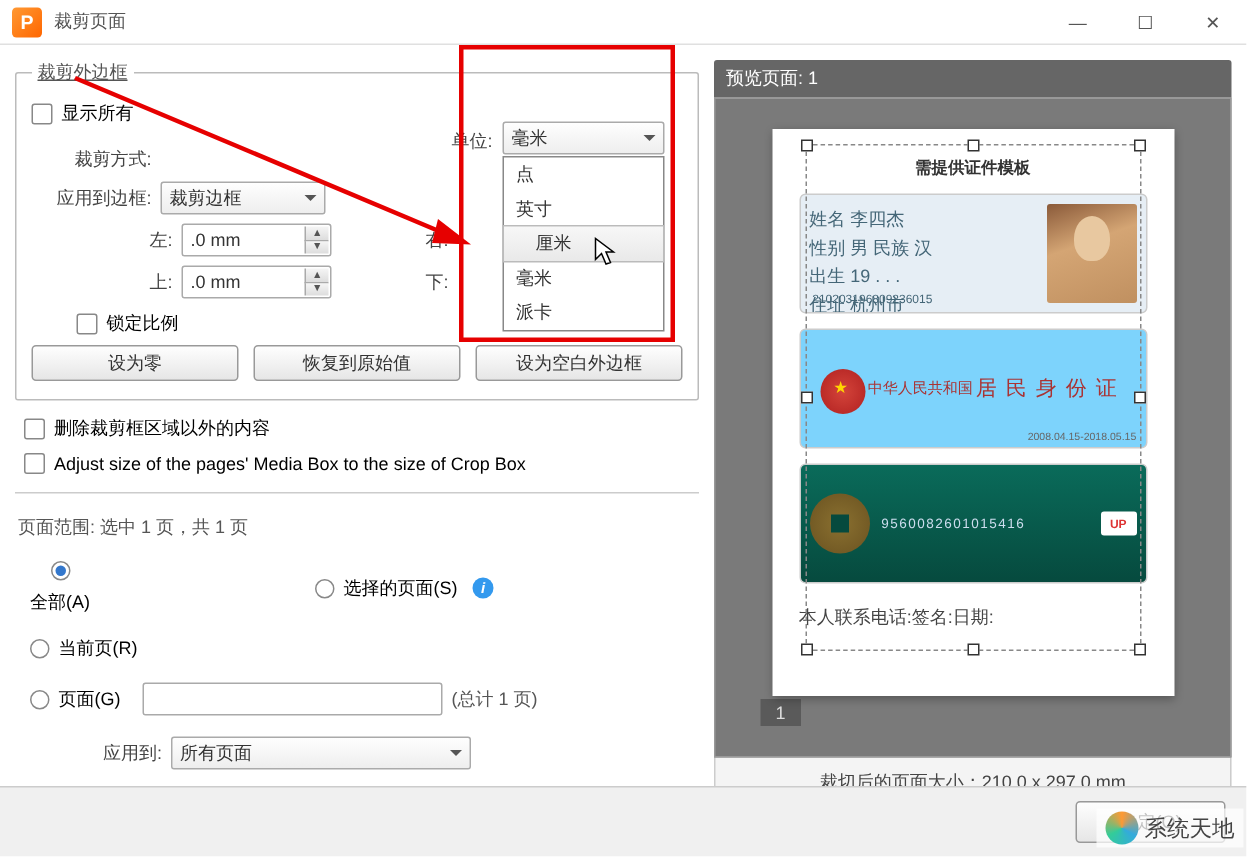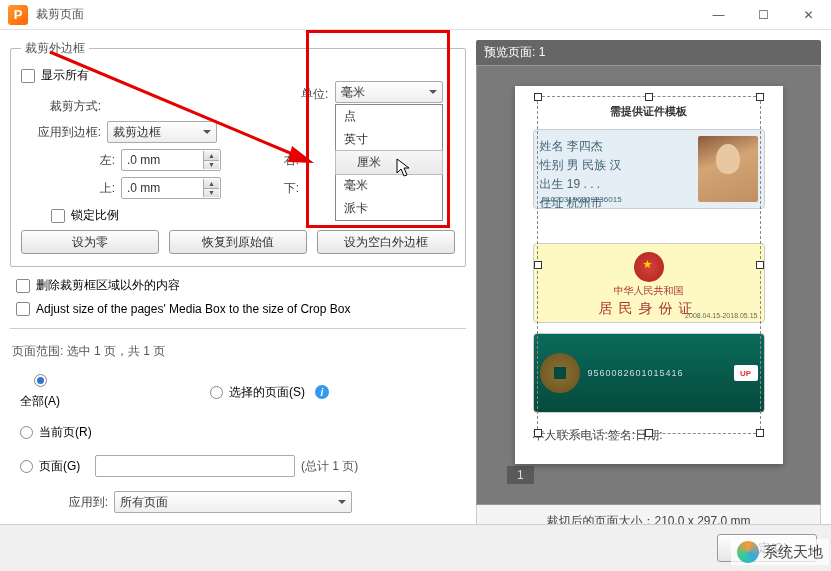--- a/index.html
+++ b/index.html
@@ -7,21 +7,21 @@
 .titlebar { height: 30px; display: flex; align-items: center; border-bottom: 1px solid #e0e0e0; }
 .titlebar .app-icon { width: 20px; height: 20px; background: linear-gradient(135deg,#ff9933,#ff6600); border-radius: 3px; margin: 0 8px; display: flex; align-items: center; justify-content: center; color: #fff; font-weight: bold; font-size: 13px; }
 .titlebar .title { flex: 1; color: #555; }
 .titlebar .win-btn { width: 45px; height: 30px; display: flex; align-items: center; justify-content: center; color: #555; }
 
 .content { display: flex; padding: 10px; height: 494px; gap: 10px; }
 .left-col { flex: 1; display: flex; flex-direction: column; gap: 8px; min-width: 0; position: relative; }
 .right-col { width: 345px; display: flex; flex-direction: column; }
 
 fieldset { border: 1px solid #bbb; border-radius: 2px; padding: 10px 10px 10px 10px; position: relative; }
-fieldset > legend { color: #555; padding: 0 4px; }
+fieldset > legend { color: #555; padding: 0 4px; text-decoration: underline; }
 
 .row { display: flex; align-items: center; gap: 6px; margin-bottom: 6px; }
 .row .lbl { text-align: right; min-width: 80px; color: #444; }
 .row .lbl.short { min-width: 28px; }
 .chk { width: 14px; height: 14px; border: 1px solid #888; border-radius: 2px; background: #fff; position: relative; display: inline-block; }
 .radio { width: 13px; height: 13px; border: 1px solid #888; border-radius: 50%; background: #fff; display: inline-block; position: relative; }
 .radio.checked::after { content: ""; position: absolute; left: 2px; top: 2px; width: 7px; height: 7px; border-radius: 50%; background: #3377cc; }
 
 .input, .select { height: 22px; border: 1px solid #aaa; border-radius: 2px; padding: 0 5px; background: #fff; color: #333; display: flex; align-items: center; }
 .select { position: relative; padding-right: 18px; background: linear-gradient(#fefefe,#eee); }
@@ -61,21 +61,21 @@
 .page-tab { align-self: flex-start; background: #5a5a5a; color: #ddd; padding: 2px 10px; margin-top: 2px; }
 .preview-foot { text-align: center; padding: 8px; color: #444; background: #f4f4f4; border: 1px solid #ccc; border-top: none; }
 
 .id-card { border: 1px solid #ccc; border-radius: 4px; height: 80px; position: relative; overflow: hidden; font-size: 9px; }
 .id1 { background: #e6eef5; display: flex; }
 .id1 .txt { flex: 1; padding: 6px; color: #467; }
 .id1 .txt div { margin: 2px 0; }
 .id1 .photo { width: 60px; background: linear-gradient(160deg,#8a5a3a 0%,#d4a574 40%,#c09060 100%); margin: 6px; border-radius: 2px; position:relative; }
 .id1 .photo::after{content:"";position:absolute;left:18px;top:8px;width:24px;height:30px;background:#e8c8a0;border-radius:50% 50% 45% 45%;}
 .id1 .num { position: absolute; bottom: 4px; left: 8px; color:#467; font-size:8px; }
-.id2 { background: #fef9c3; display:flex; flex-direction:column; align-items:center; justify-content:center; gap:2px;margin-top:24px; }
+.id2 { background: #7dd3fc; display:flex; flex-direction:row; align-items:center; justify-content:center; gap:2px; }
 .id2 .emblem { width: 30px; height: 30px; border-radius: 50%; background: radial-gradient(circle,#d4443a,#b02020); margin-top:4px; position:relative;}
 .id2 .emblem::after{content:"★";color:#ffd700;position:absolute;left:9px;top:6px;font-size:11px;}
 .id2 .t1 { color: #a33; font-size: 10px; }
 .id2 .t2 { color: #a33; font-size: 14px; letter-spacing: 6px; }
 .id2 .dates { position:absolute; bottom:3px; right:6px; color:#666; font-size:7px;}
 .id3 { background: linear-gradient(#0a6b5a,#064a3e); display:flex; align-items:center; padding:6px; gap:8px;}
 .id3 .coin { width:40px; height:40px; border-radius:50%; background:radial-gradient(circle,#8a7030,#6a5220); position:relative;}
 .id3 .coin::after{content:"";position:absolute;left:14px;top:14px;width:12px;height:12px;background:#064a3e;}
 .id3 .num { color:#cde; font-size:9px; letter-spacing:1px; flex:1;}
 .id3 .logo { width:24px; height:16px; background:#fff; border-radius:2px; display:flex;align-items:center;justify-content:center;color:#d33;font-size:8px;font-weight:bold;}
@@ -192,21 +192,21 @@
       <span>当前页(R)</span>
     </div>
     <div class="row" style="margin-left:10px;">
       <span class="radio"></span>
       <span style="min-width:50px;">页面(G)</span>
       <div class="input" style="width:200px;"></div>
       <span style="color:#555;">(总计 1 页)</span>
     </div>
     <div class="row" style="margin-left:10px;">
       <span class="lbl" style="min-width:88px;">应用到:</span>
-      <div class="select" style="width:238px;">所有页面</div>
+      <div class="select" style="width:200px;">所有页面</div>
     </div>
 
   </div>
 
   <div class="right-col">
     <div class="preview-head">预览页面: 1</div>
     <div class="preview-body">
       <div class="page">
         <div class="doc-title">需提供证件模板</div>
         <div class="id-card id1">

